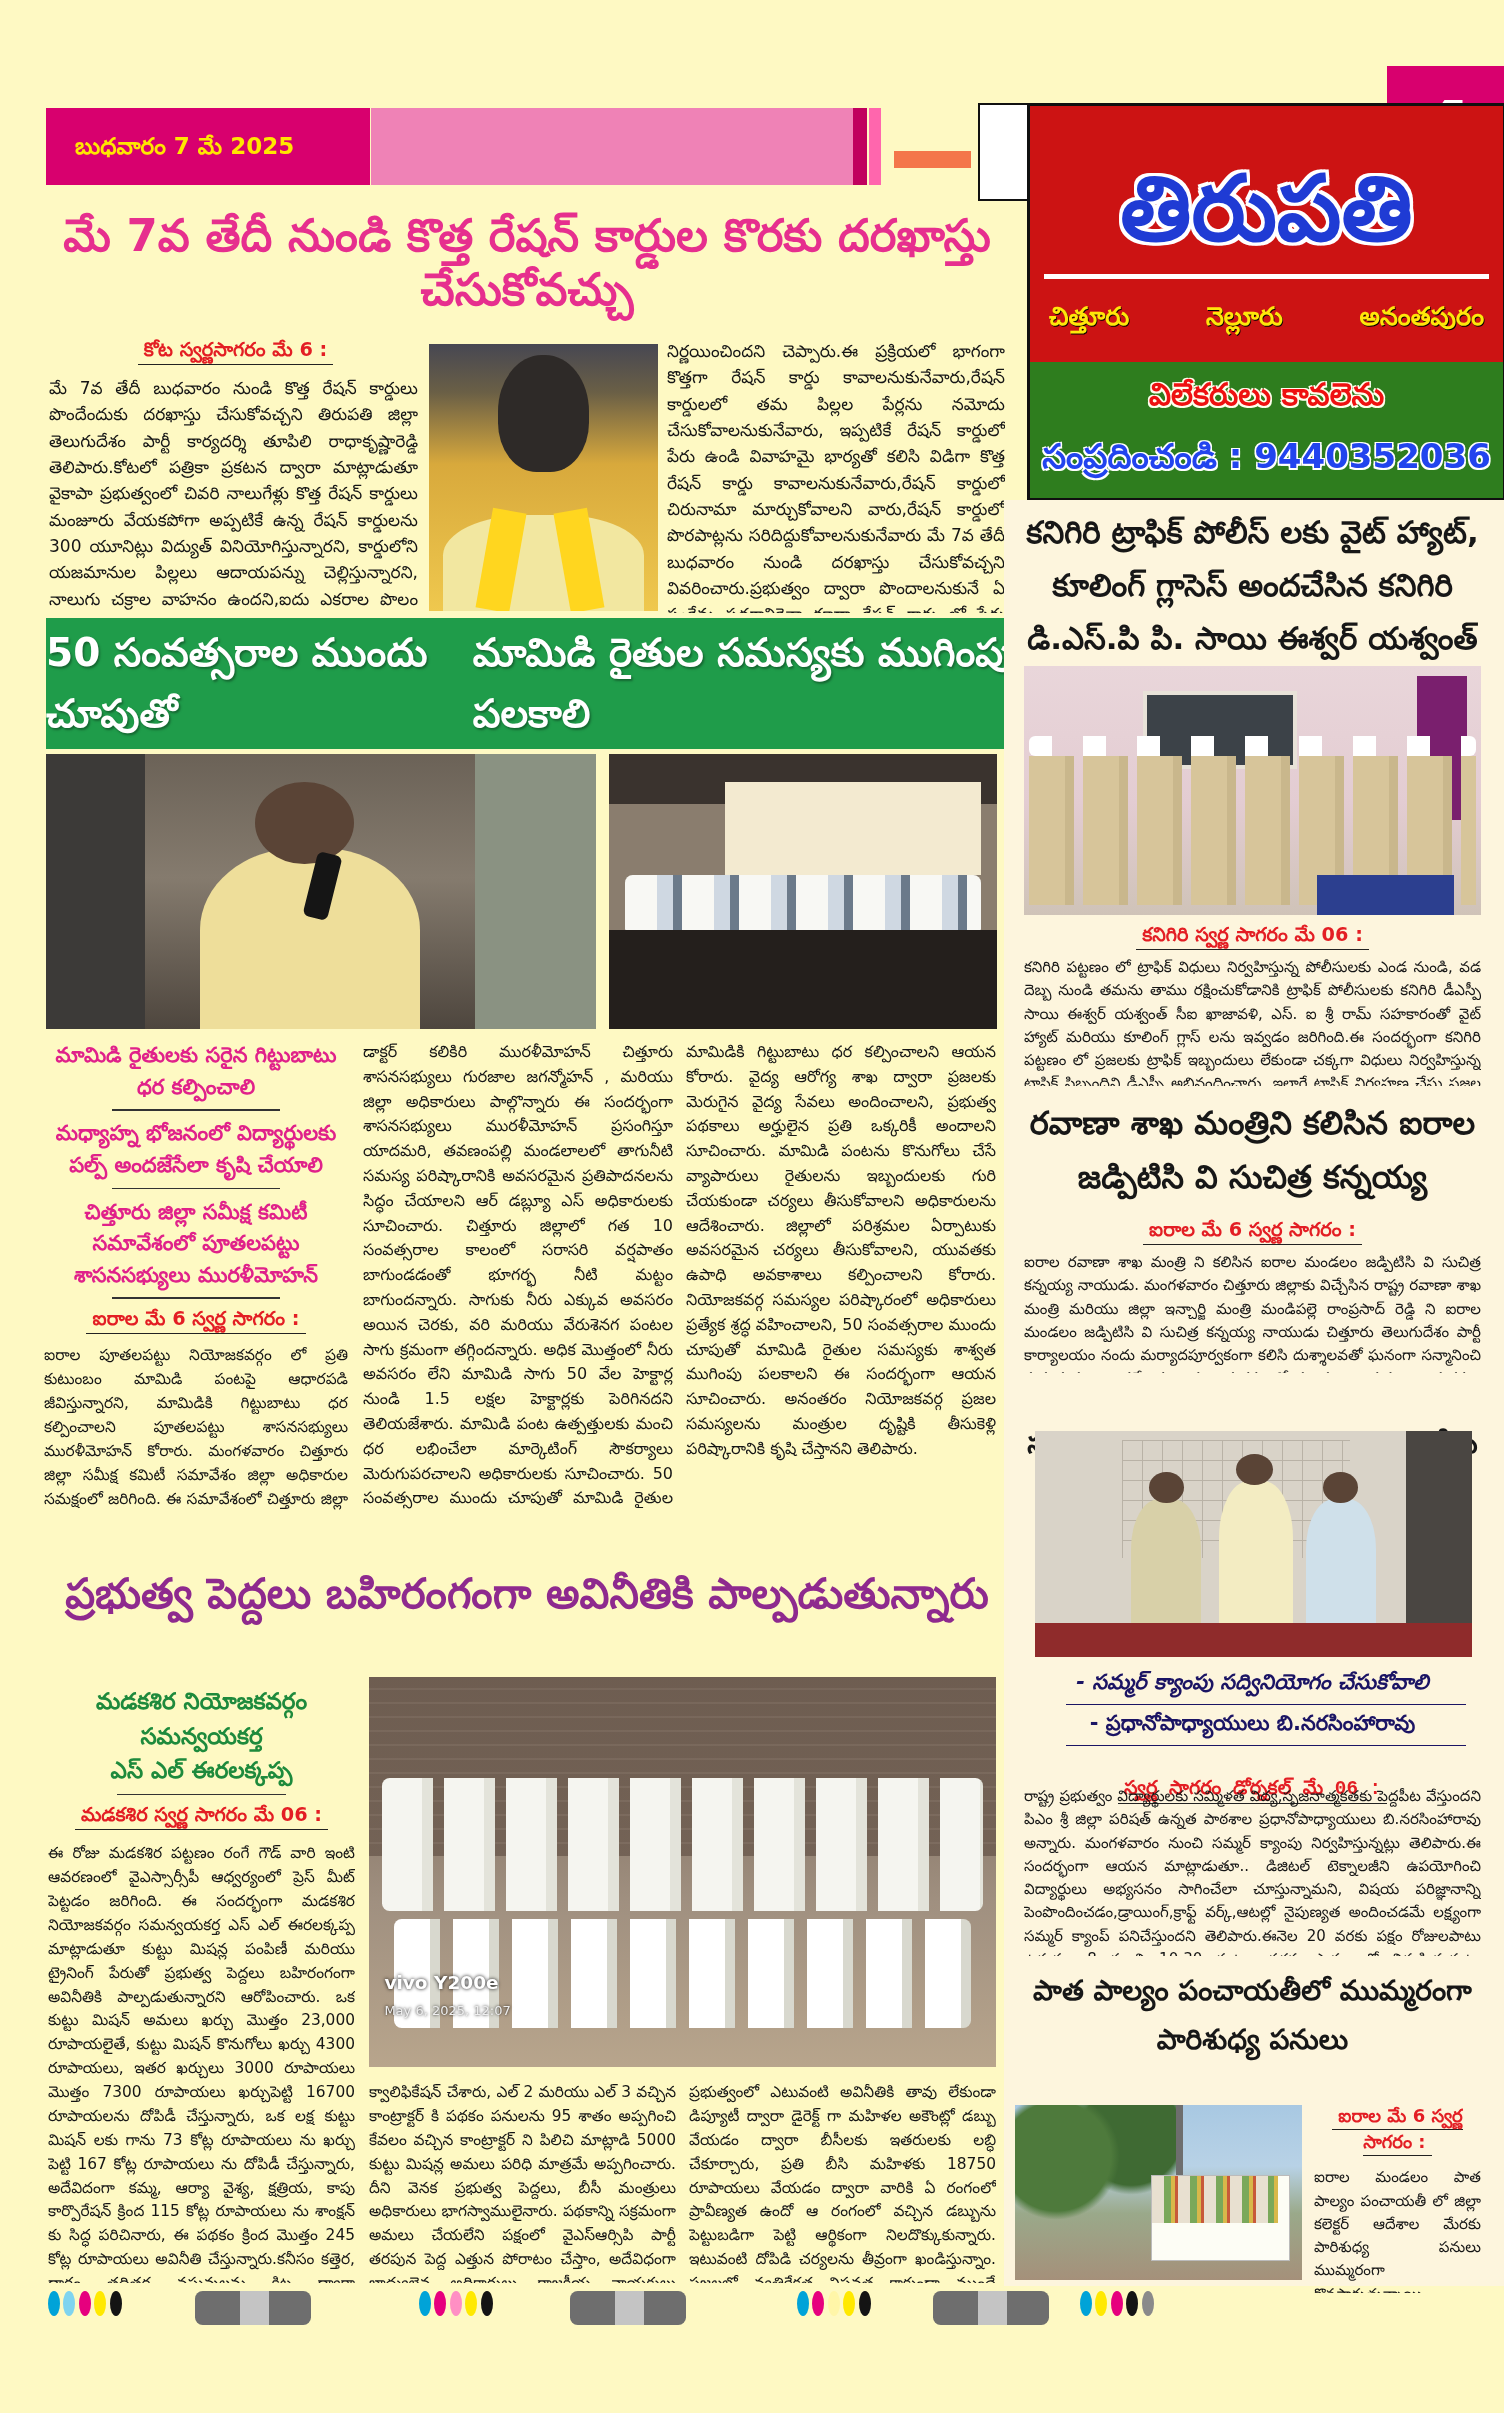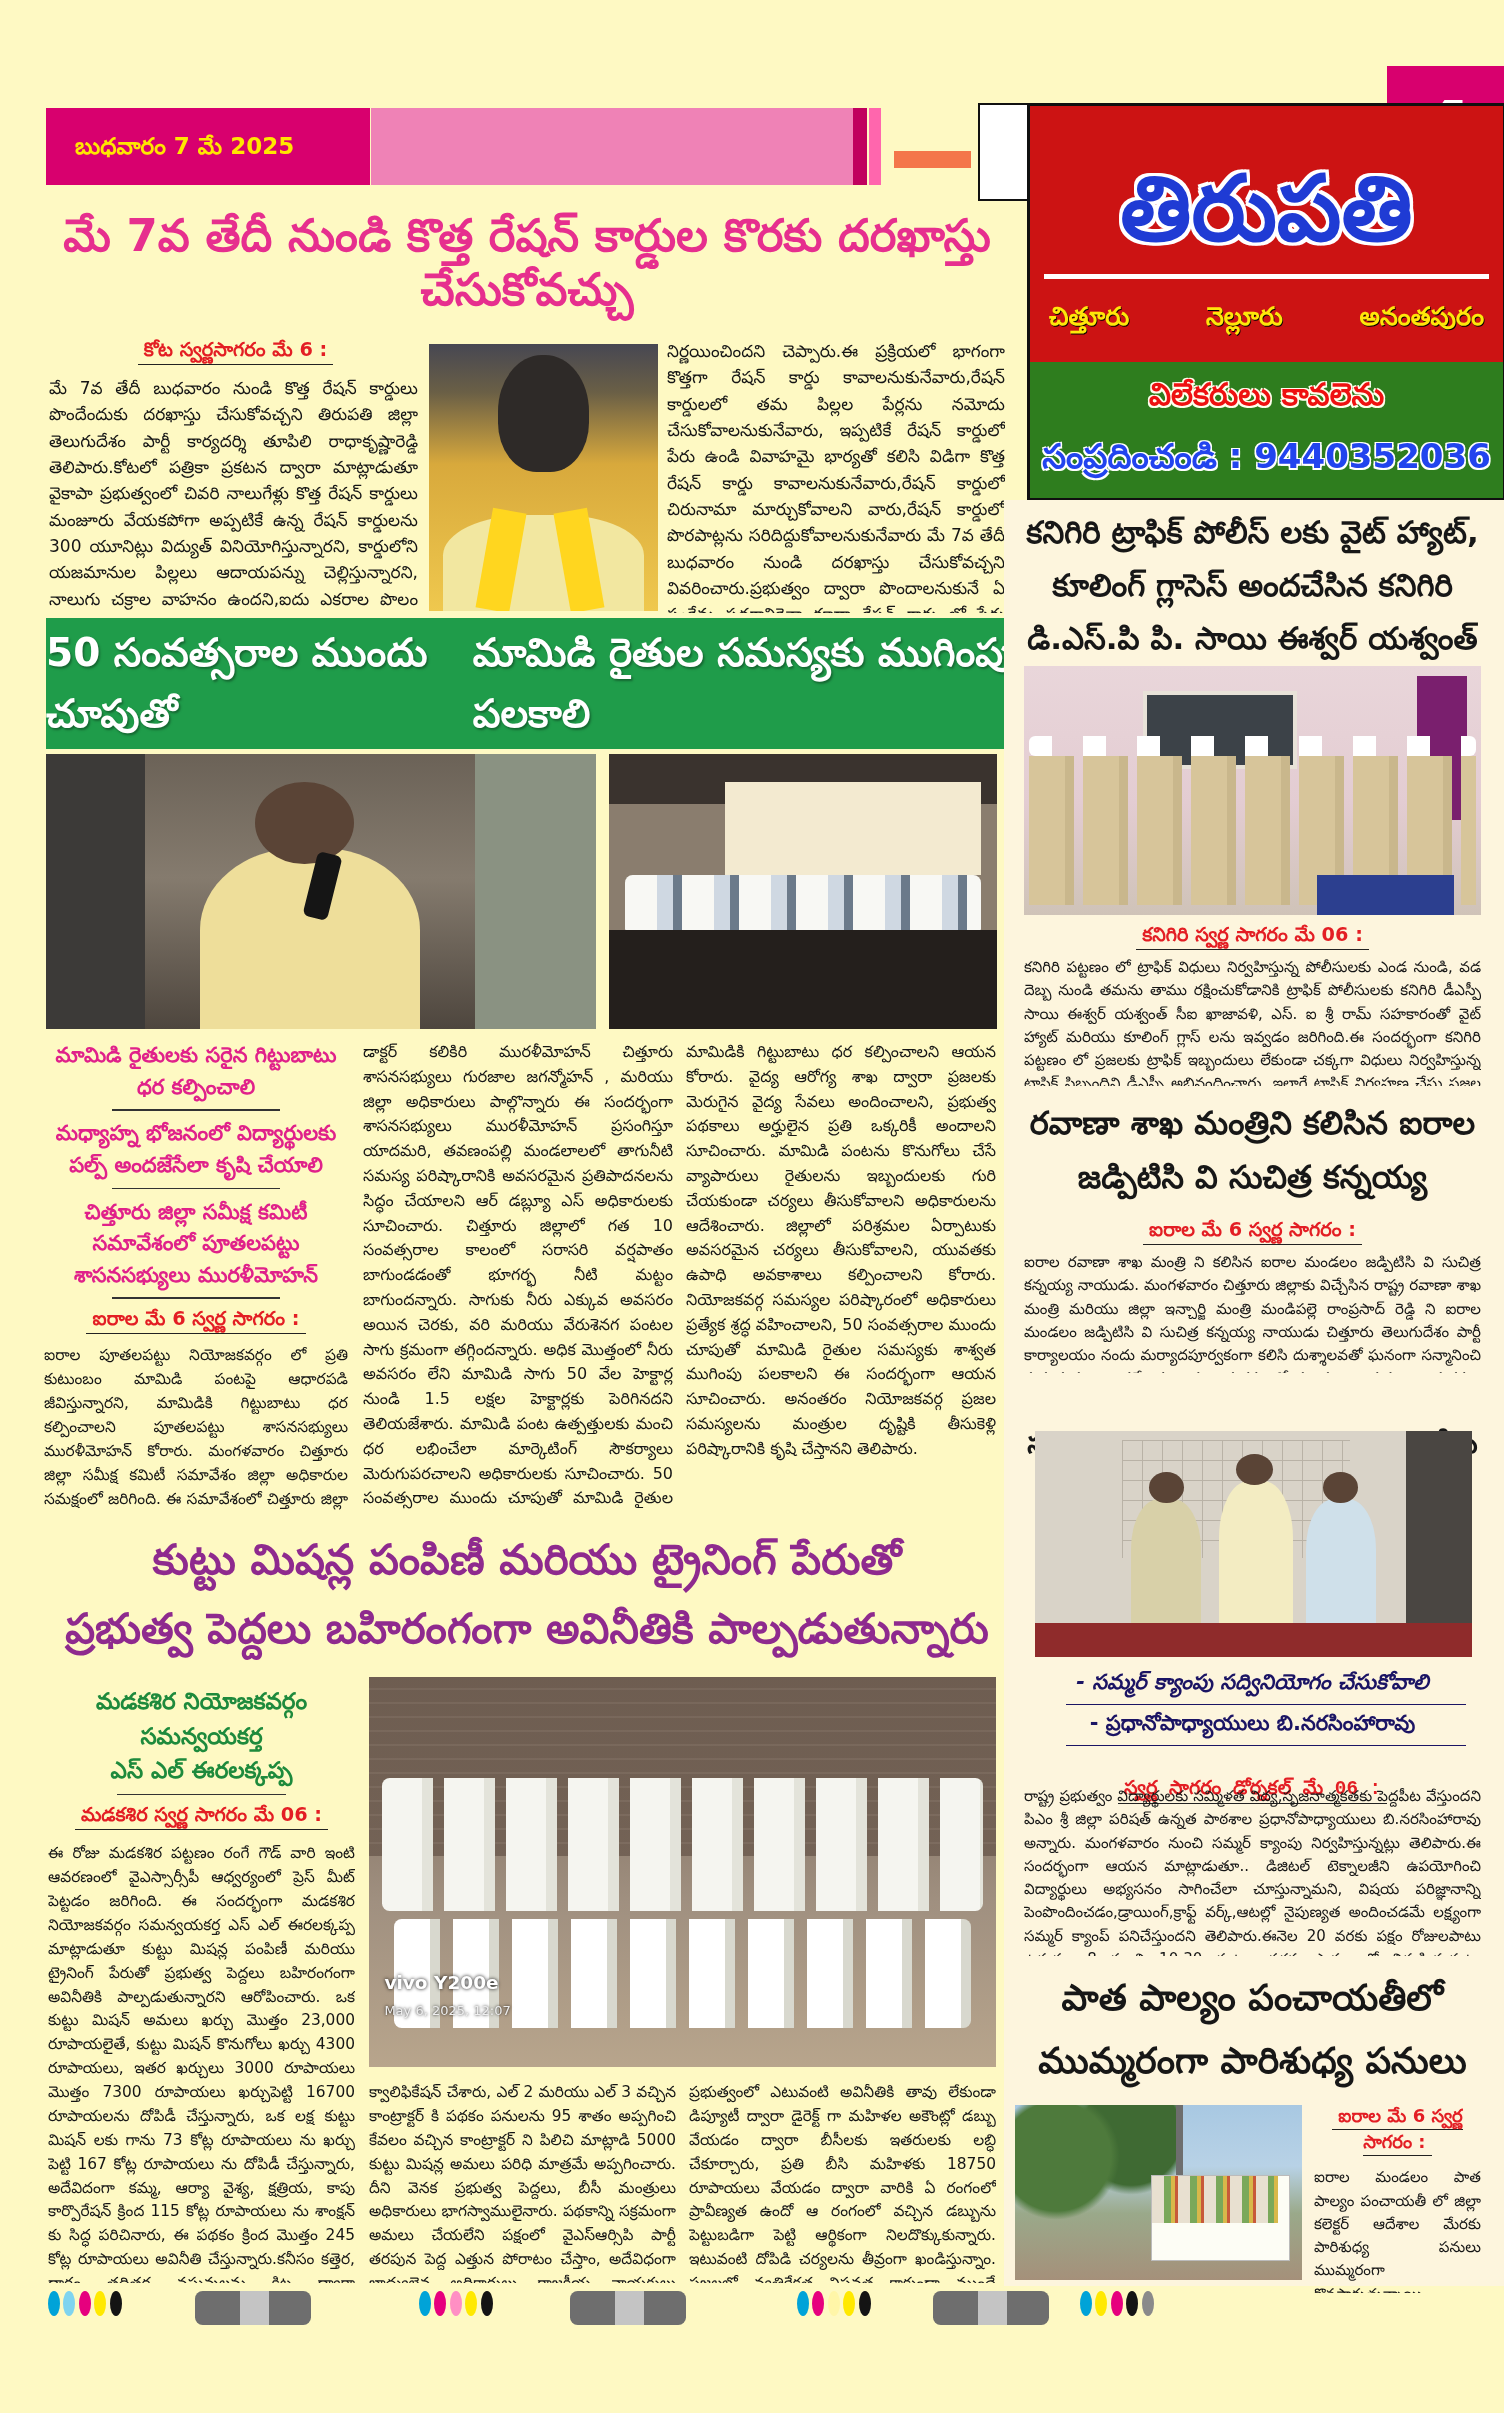--- a/index.html
+++ b/index.html
@@ -109,21 +109,21 @@
   .ad-want{position:absolute;left:0;right:0;top:14px;text-align:center;color:#ee1111;font-size:31px;font-weight:800;
            text-shadow:-1.5px -1.5px 0 #ffe,1.5px -1.5px 0 #ffe,-1.5px 1.5px 0 #ffe,1.5px 1.5px 0 #ffe;}
   .ad-phone{position:absolute;left:0;right:0;top:74px;text-align:center;color:#2244ee;font-size:34px;font-weight:800;
            text-shadow:-1.5px -1.5px 0 #fff,1.5px -1.5px 0 #fff,-1.5px 1.5px 0 #fff,1.5px 1.5px 0 #fff;}
   .creamwrap{left:1004px;top:500px;width:500px;height:1786px;background:#fdf5dd;}
   .cw{position:absolute;left:20px;right:23px;}
   .h-side{color:#171717;font-weight:800;text-align:center;}
   .h-police{font-size:31px;line-height:1.7;}
   .h-transport{font-size:32px;line-height:1.7;}
   .h-summer{font-size:28px;white-space:nowrap;}
-  .h-sanit{font-size:36px;line-height:1.75;}
+  .h-sanit{font-size:28px;line-height:1.75;}
   
   .pm{left:0;top:2291px;width:1504px;height:31px;}
   .pm span.dot{display:inline-block;width:11.6px;height:25px;border-radius:50%;margin-right:3.9px;vertical-align:middle;}
   .pmg{position:absolute;top:0;}
   .barg{position:absolute;top:0;height:34px;width:116px;}
   .barg .b1{position:absolute;left:0;top:0;width:45px;height:34px;background:#6e6e6e;border-radius:7.7px 0 0 7.7px;}
   .barg .b2{position:absolute;left:45px;top:0;width:29px;height:34px;background:#c4c4c4;}
   .barg .b3{position:absolute;left:74px;top:0;width:42px;height:34px;background:#6e6e6e;border-radius:0 7.7px 7.7px 0;}
 </style>
 </head>
@@ -184,21 +184,20 @@
     <div class="subrule"></div>
     <div class="subhead-m">చిత్తూరు జిల్లా సమీక్ష కమిటీ సమావేశంలో పూతలపట్టు శాసనసభ్యులు మురళీమోహన్</div>
     <div class="subrule"></div>
     <div class="dateline"><span>ఐరాల మే 6 స్వర్ణ సాగరం :</span></div>
     <div class="bt bt-20 just" style="margin-top:10.8px;">ఐరాల పూతలపట్టు నియోజకవర్గం లో ప్రతి కుటుంబం మామిడి పంటపై ఆధారపడి జీవిస్తున్నారని, మామిడికి గిట్టుబాటు ధర కల్పించాలని పూతలపట్టు శాసనసభ్యులు మురళీమోహన్ కోరారు. మంగళవారం చిత్తూరు జిల్లా సమీక్ష కమిటీ సమావేశం జిల్లా అధికారుల సమక్షంలో జరిగింది. ఈ సమావేశంలో చిత్తూరు జిల్లా అభివృద్ధి పనులపై సమీక్ష నిర్వహించారు. జిల్లా ఇన్చార్జి మంత్రి అధ్యక్షతన జరిగిన ఈ సమావేశంలో జిల్లా కలెక్టర్, జాయింట్ కలెక్టర్, శాసనసభ్యులు, వివిధ శాఖల అధికారులు పాల్గొన్నారు. ఈ సమావేశంలో ప్రధానంగా మామిడి రైతుల సమస్యలు, తాగునీటి సమస్యలు, వైద్య ఆరోగ్య సేవలపై చర్చించారు. పూతలపట్టు నియోజకవర్గం పరిధిలోని మామిడి రైతులకు సరైన గిట్టుబాటు ధర కల్పించాలని, మధ్యాహ్న భోజనంలో విద్యార్థులకు మామిడి పల్ప్ అందజేసేలా కృషి చేయాలని మురళీమోహన్ కోరారు.</div>
   </div>
   <div class="ab bt bt-21 just" style="left:363px;top:1040px;width:310px;height:473px;">డాక్టర్ కలికిరి మురళీమోహన్ చిత్తూరు శాసనసభ్యులు గురజాల జగన్మోహన్ , మరియు జిల్లా అధికారులు పాల్గొన్నారు ఈ సందర్భంగా శాసనసభ్యులు మురళీమోహన్ ప్రసంగిస్తూ యాదమరి, తవణంపల్లి మండలాలలో తాగునీటి సమస్య పరిష్కారానికి అవసరమైన ప్రతిపాదనలను సిద్ధం చేయాలని ఆర్ డబ్ల్యూ ఎస్ అధికారులకు సూచించారు. చిత్తూరు జిల్లాలో గత 10 సంవత్సరాల కాలంలో సరాసరి వర్షపాతం బాగుండడంతో భూగర్భ నీటి మట్టం బాగుందన్నారు. సాగుకు నీరు ఎక్కువ అవసరం అయిన చెరకు, వరి మరియు వేరుశెనగ పంటల సాగు క్రమంగా తగ్గిందన్నారు. అధిక మొత్తంలో నీరు అవసరం లేని మామిడి సాగు 50 వేల హెక్టార్ల నుండి 1.5 లక్షల హెక్టార్లకు పెరిగినదని తెలియజేశారు. మామిడి పంట ఉత్పత్తులకు మంచి ధర లభించేలా మార్కెటింగ్ సౌకర్యాలు మెరుగుపరచాలని అధికారులకు సూచించారు. 50 సంవత్సరాల ముందు చూపుతో మామిడి రైతుల సమస్యకు ముగింపు పలకాలని, పూతలపట్టు నియోజకవర్గం లో ప్రతి కుటుంబానికి మేలు జరిగేలా చూడాలని కోరారు.</div>
   <div class="ab bt bt-21 just" style="left:686px;top:1040px;width:310px;height:473px;">మామిడికి గిట్టుబాటు ధర కల్పించాలని ఆయన కోరారు. వైద్య ఆరోగ్య శాఖ ద్వారా ప్రజలకు మెరుగైన వైద్య సేవలు అందించాలని, ప్రభుత్వ పథకాలు అర్హులైన ప్రతి ఒక్కరికీ అందాలని సూచించారు. మామిడి పంటను కొనుగోలు చేసే వ్యాపారులు రైతులను ఇబ్బందులకు గురి చేయకుండా చర్యలు తీసుకోవాలని అధికారులను ఆదేశించారు. జిల్లాలో పరిశ్రమల ఏర్పాటుకు అవసరమైన చర్యలు తీసుకోవాలని, యువతకు ఉపాధి అవకాశాలు కల్పించాలని కోరారు. నియోజకవర్గ సమస్యల పరిష్కారంలో అధికారులు ప్రత్యేక శ్రద్ధ వహించాలని, 50 సంవత్సరాల ముందు చూపుతో మామిడి రైతుల సమస్యకు శాశ్వత ముగింపు పలకాలని ఈ సందర్భంగా ఆయన సూచించారు. అనంతరం నియోజకవర్గ ప్రజల సమస్యలను మంత్రుల దృష్టికి తీసుకెళ్లి పరిష్కారానికి కృషి చేస్తానని తెలిపారు.</div>
 
   <div class="ab h-kuttu">
-    <div>కుట్టు మిషన్ల పంపిణీ మరియు ట్రైనింగ్ పేరుతో</div>
     <div>ప్రభుత్వ పెద్దలు బహిరంగంగా అవినీతికి పాల్పడుతున్నారు</div>
   </div>
 
   <div class="ab" style="left:48px;top:1684px;width:307px;height:599px;overflow:hidden;">
     <div class="subhead-g">మడకశిర నియోజకవర్గం సమన్వయకర్త</div>
     <div class="subhead-g">ఎస్ ఎల్ ఈరలక్కప్ప</div>
     <div class="subrule"></div>
     <div class="dateline"><span>మడకశిర స్వర్ణ సాగరం మే 06 :</span></div>
     <div class="bt bt-20 just" style="margin-top:12.4px;">ఈ రోజు మడకశిర పట్టణం రంగే గౌడ్ వారి ఇంటి ఆవరణంలో వైఎస్సార్సీపీ ఆధ్వర్యంలో ప్రెస్ మీట్ పెట్టడం జరిగింది. ఈ సందర్భంగా మడకశిర నియోజకవర్గం సమన్వయకర్త ఎస్ ఎల్ ఈరలక్కప్ప మాట్లాడుతూ కుట్టు మిషన్ల పంపిణీ మరియు ట్రైనింగ్ పేరుతో ప్రభుత్వ పెద్దలు బహిరంగంగా అవినీతికి పాల్పడుతున్నారని ఆరోపించారు. ఒక కుట్టు మిషన్ అమలు ఖర్చు మొత్తం 23,000 రూపాయలైతే, కుట్టు మిషన్ కొనుగోలు ఖర్చు 4300 రూపాయలు, ఇతర ఖర్చులు 3000 రూపాయలు మొత్తం 7300 రూపాయలు ఖర్చుపెట్టి 16700 రూపాయలను దోపిడీ చేస్తున్నారు, ఒక లక్ష కుట్టు మిషన్ లకు గాను 73 కోట్ల రూపాయలు ను ఖర్చు పెట్టి 167 కోట్ల రూపాయలు ను దోపిడీ చేస్తున్నారు, అదేవిదంగా కమ్మ, ఆర్యా వైశ్య, క్షత్రియ, కాపు కార్పొరేషన్ క్రింద 115 కోట్ల రూపాయలు ను శాంక్షన్ కు సిద్ధ పరిచినారు, ఈ పథకం క్రింద మొత్తం 245 కోట్ల రూపాయలు అవినీతి చేస్తున్నారు.కనీసం కత్తెర, దారం తదితర వస్తువులను కిట్ల ద్వారా ఇవ్వవలసింది, కానీ బీసి మహిళలే తీసుకొని పోవాలిసివస్తున్నది, తాగునీరు, టాయిలెట్ తదితర వసుతులను కాంట్రాక్టర్ సమకూర్చవలసింది, కానీ ప్రభుత్వ వసతులను ఉపయోగిస్తున్నారు. ఈ పథకాని కోసం టెండర్ ప్రక్రియ మొత్తం జనవరి నెలలో రిటైర్డ్ అయ్యాబోయే కోలా భాస్కర ఐఎఎస్ ద్వారా సాంక్షన్ చేపించడం జరిగింది. దీనికోసం టెండర్లను పిలవగా ప్రాథమిక దశలోనే 56 కంపెనీల ను డిస్</div>
   </div>

